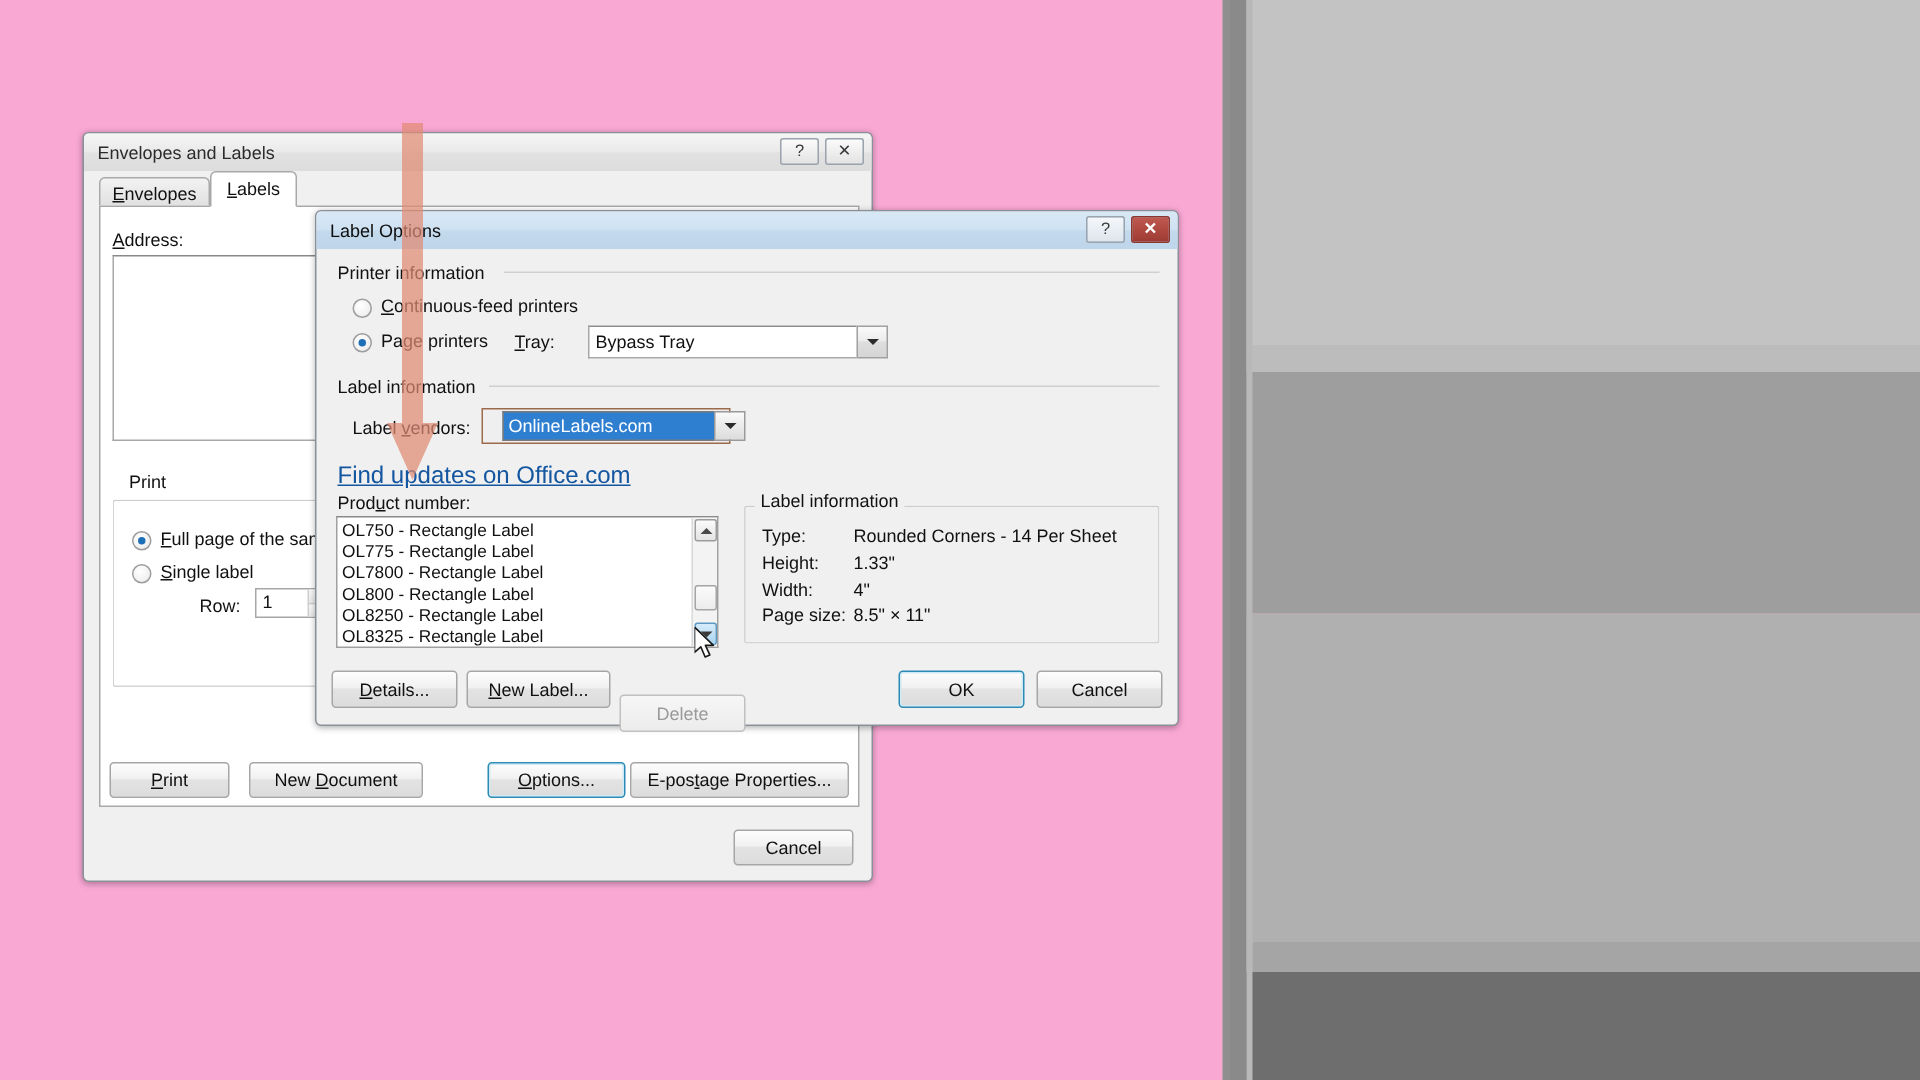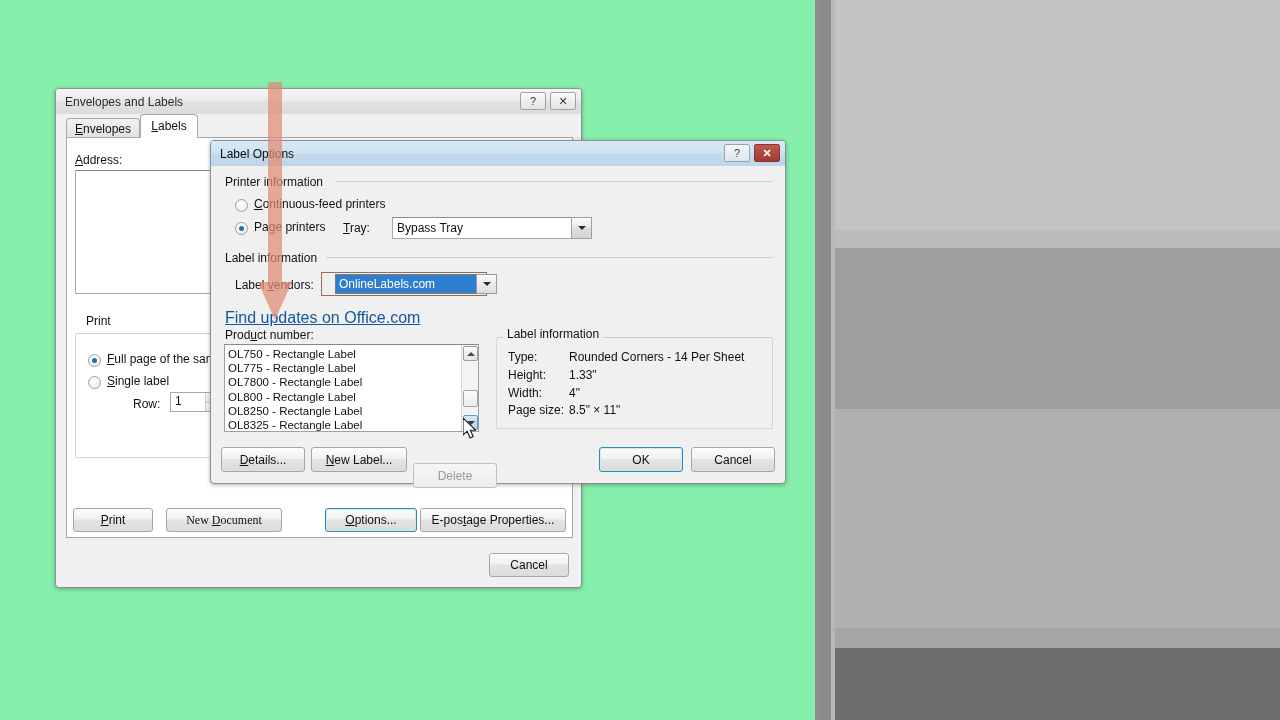--- a/index.html
+++ b/index.html
@@ -3,21 +3,21 @@
 <meta charset="utf-8">
 <style>
   * { box-sizing: border-box; }
   html, body {
     margin: 0; padding: 0;
     width: 1280px; height: 720px;
     overflow: hidden;
     background: #ffffff;
     font-family: "Liberation Sans", sans-serif;
   }
-  #screen { position: relative; width: 1280px; height: 720px; background:#86efac;padding-left:46px; }
+  #screen { position: relative; width: 1280px; height: 720px; background:#f9a8d4;padding-left:46px; }
 
   
   .band { position: absolute; left: 820px; width: 460px; }
   #band-a { top: 0;    height: 248px; background: #c3c3c3; }
   #band-b { top: 248px; height: 161px; background: #9e9e9e; }
   #band-c { top: 409px; height: 239px; background: #b0b0b0; }
   #band-d { top: 648px; height: 72px;  background: #6e6e6e; }
   #left-edge { position:absolute; left:815px; top:0; width:5px; height:720px; background:#8f8f8f; }
   #left-edge2 { position:absolute; left:820px; top:0; width:11px; height:720px; background:#8a8a8a; }
   #inner-edge { position:absolute; left:831px; top:0; width:4px; height:720px; background:#b8b8b8; }
@@ -238,21 +238,21 @@
             <i class="mini-dn"></i>
           </div>
       </div>
     </div>
     <span class="lbl" style="position:absolute; left:168px; top:308px;">C</span>
 
 
     <div class="btn" style="left:17px; top:419px; width:80px; height:24px;">
       <span><u>P</u>rint</span>
     </div>
-    <div class="btn" style="left:110px; top:419px; width:116px; height:24px;font-family:Liberation Serif, serif;">
+    <div class="btn" style="left:110px; top:419px; width:116px; height:24px;">
       <span>New <u>D</u>ocument</span>
     </div>
     <div class="btn default" style="left:269px; top:419px; width:92px; height:24px;">
       <span><u>O</u>ptions...</span>
     </div>
     <div class="btn" style="left:364px; top:419px; width:146px; height:24px;">
       <span>E-pos<u>t</u>age Properties...</span>
     </div>
 
     <div class="btn" style="left:433px; top:464px; width:80px; height:24px;">

